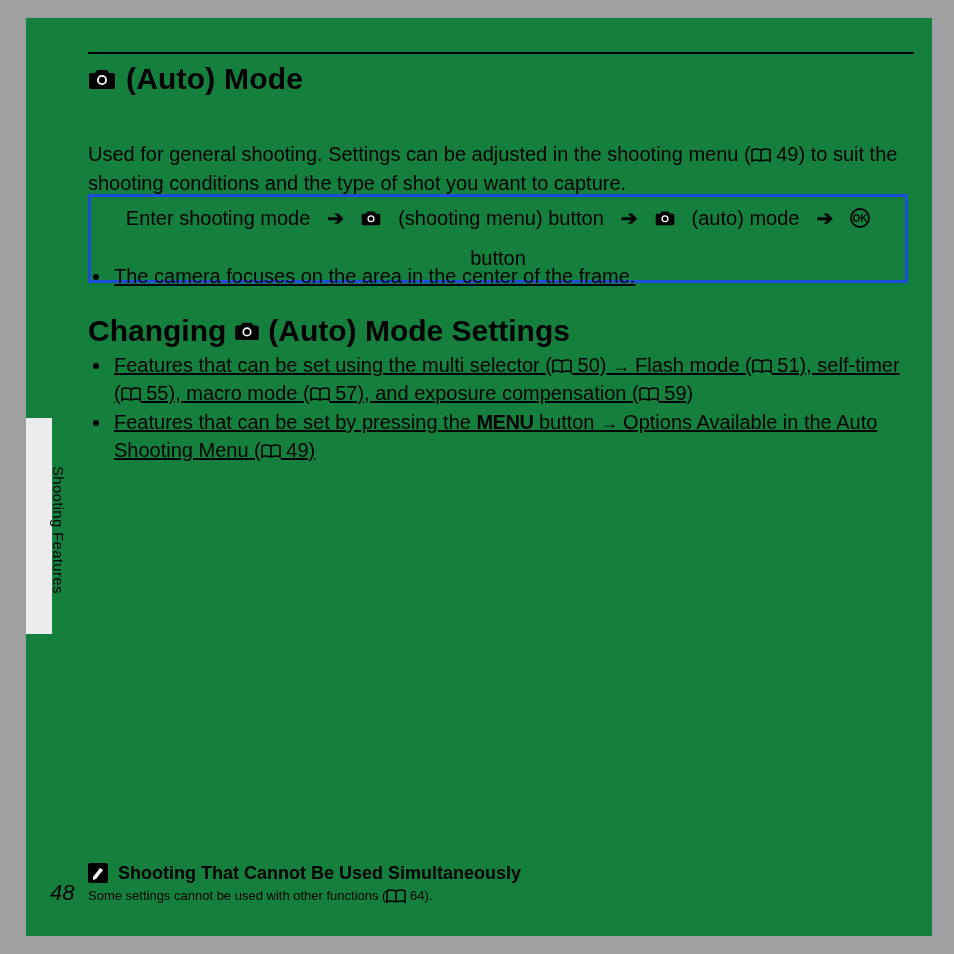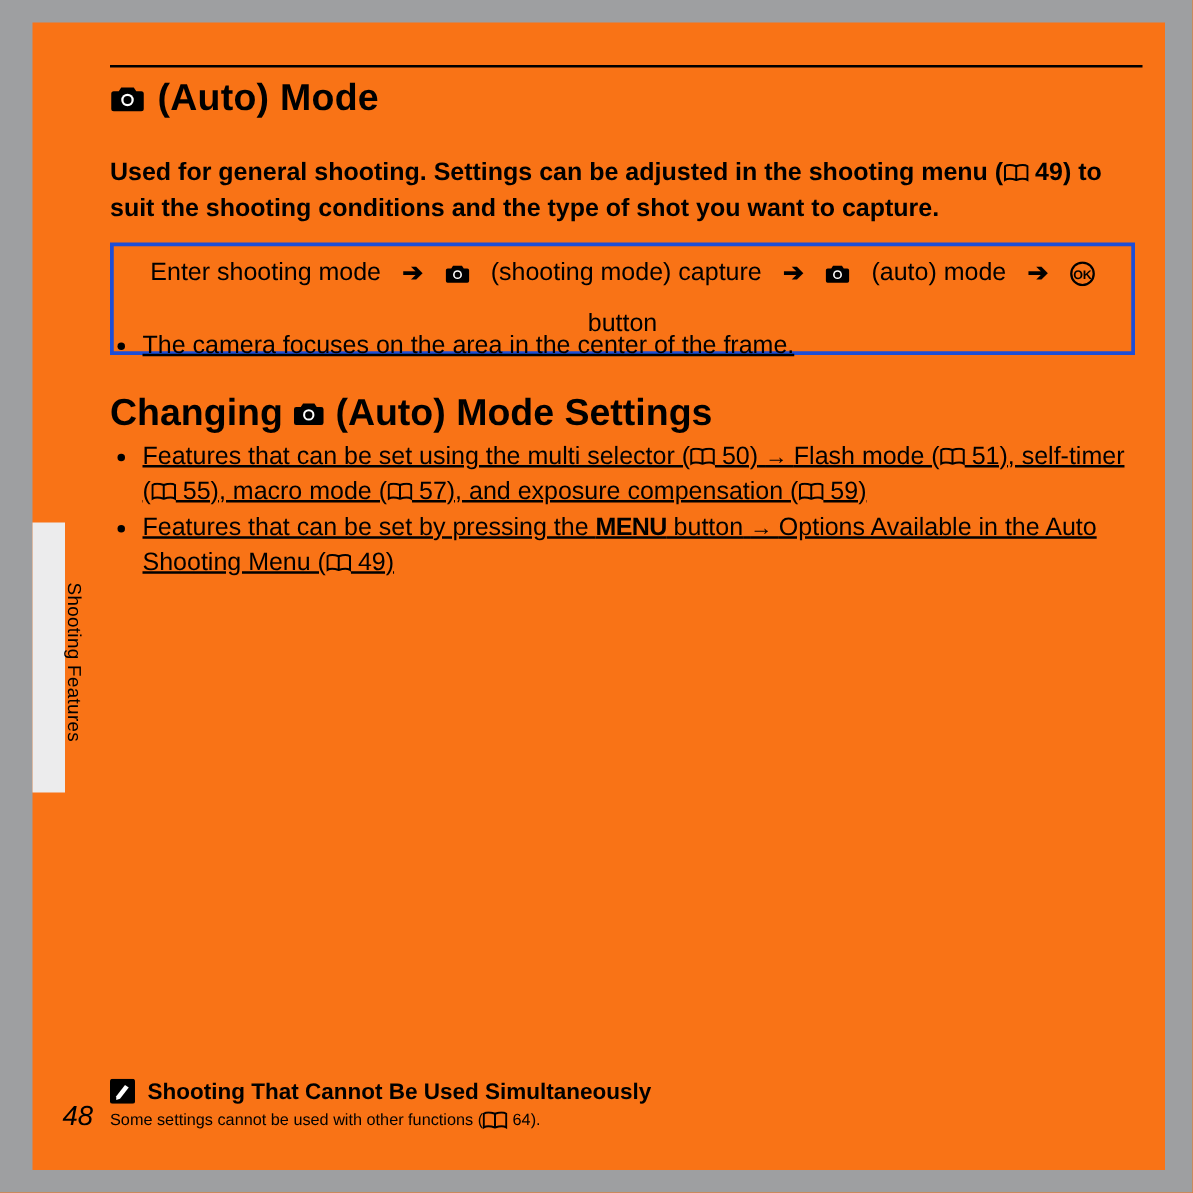--- a/index.html
+++ b/index.html
@@ -7,39 +7,39 @@
     width:954px;height:954px;
     background:#9e9fa1;
     font-family:"Segoe UI",Arial,sans-serif;
     color:#000;
     position:relative;
     box-sizing:border-box;
   }
   .page{
     position:absolute;
     left:26px;top:18px;right:22px;bottom:18px;
-    background:#f97316;
+    background:#15803d;
   }
   .hdr-rule{
     position:absolute;
     left:62px;right:18px;top:34px;
     border-top:2px solid #000;
   }
   .h1{
     position:absolute;
     left:62px;top:44px;
     font-size:30px;
     font-weight:700;
     display:flex;align-items:center;gap:10px;
     letter-spacing:.2px;
   }
   .intro{
     position:absolute;
-    left:62px;right:24px;top:106px;
-    font-size:20px;line-height:1.45;font-weight:bold;
+    left:62px;right:24px;top:122px;
+    font-size:20px;line-height:1.45;
   }
   .nav-box{
     position:absolute;
     left:62px;right:24px;top:176px;
     border:3px solid #1d4ed8;
     padding:9px 10px 10px;
     font-size:20px;
     display:flex;flex-wrap:wrap;align-items:center;gap:17px;
     justify-content:center;
   }
@@ -130,21 +130,21 @@
   <div class="nav-box">
     <span>Enter shooting mode</span>
     <span class="arrow">➔</span>
     <span class="ico">
         <svg width="20" height="16" viewBox="0 0 28 22">
           <path d="M3 5h4l2-3h10l2 3h4a2 2 0 0 1 2 2v12a2 2 0 0 1-2 2H3a2 2 0 0 1-2-2V7a2 2 0 0 1 2-2z" fill="#000"></path>
           <circle cx="14" cy="12" r="5" fill="#fff"></circle>
           <circle cx="14" cy="12" r="3.2" fill="#000"></circle>
         </svg>
       </span>
-    <span>(shooting mode) capture</span>
+    <span>(shooting menu) button</span>
     <span class="arrow">➔</span>
     <span class="ico">
         <svg width="20" height="16" viewBox="0 0 28 22">
           <path d="M3 5h4l2-3h10l2 3h4a2 2 0 0 1 2 2v12a2 2 0 0 1-2 2H3a2 2 0 0 1-2-2V7a2 2 0 0 1 2-2z" fill="#000"></path>
           <circle cx="14" cy="12" r="5" fill="#fff"></circle>
           <circle cx="14" cy="12" r="3.2" fill="#000"></circle>
         </svg>
       </span>
     <span>(auto) mode</span>
     <span class="arrow">➔</span>

